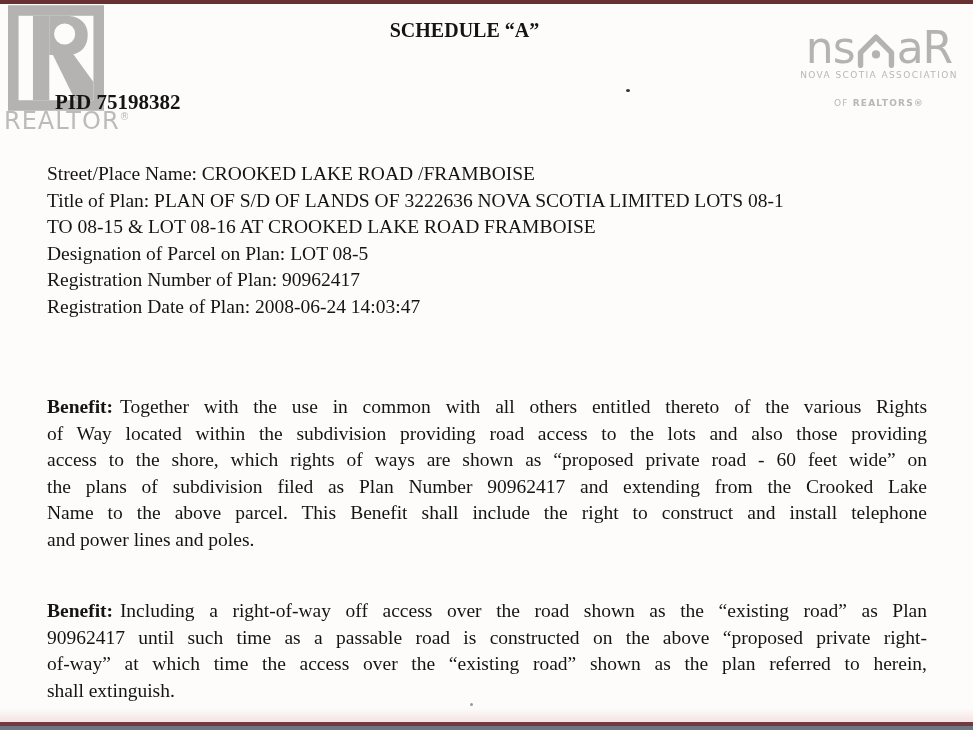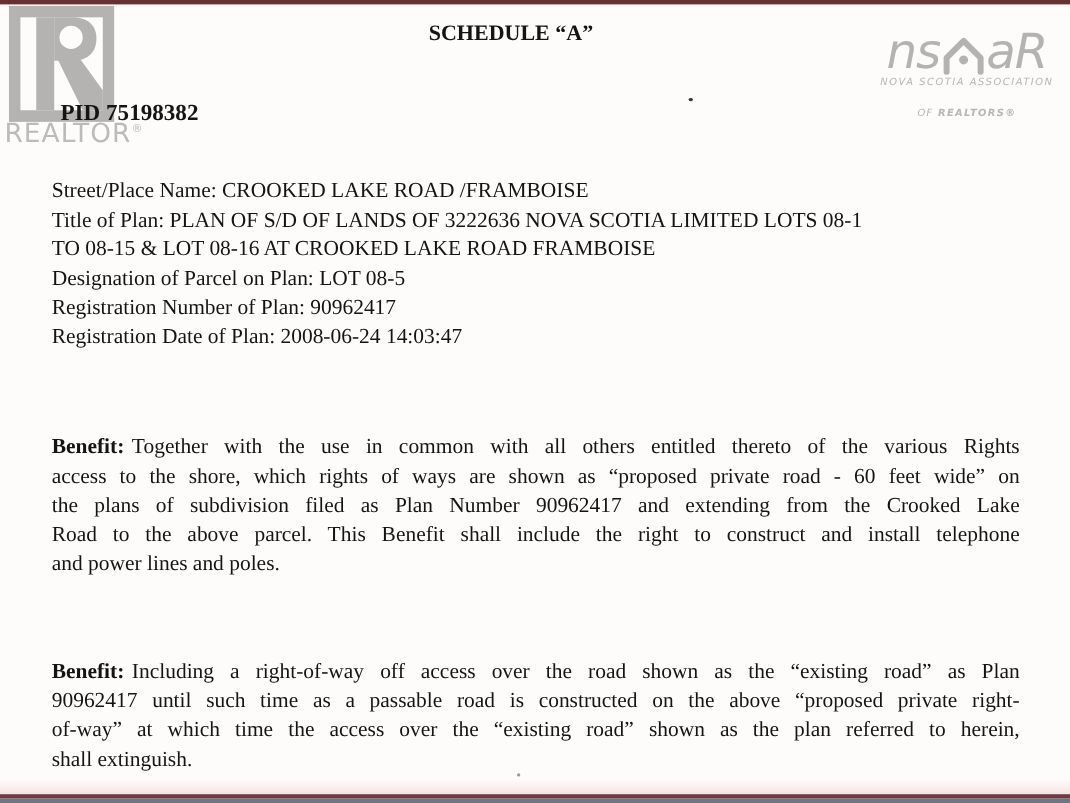--- a/index.html
+++ b/index.html
@@ -24,21 +24,21 @@
   .realtor-logo{position:absolute;left:8px;top:5px;width:96px;height:106px;z-index:1;}
   .realtor-word{
     position:absolute;left:4px;top:107px;z-index:1;
     font-family:"DejaVu Sans", sans-serif;
     font-size:24px;letter-spacing:1px;color:#bcbaba;font-weight:400;
   }
   .realtor-word sup{font-size:10px;vertical-align:super;}
 
   
   .nsar{position:absolute;top:26px;right:14px;width:160px;z-index:1;text-align:center;
-    font-family:"DejaVu Sans", sans-serif;color:#b5b2b2;font-style:italic;}
+    font-family:"DejaVu Sans", sans-serif;color:#b5b2b2;}
   .nsar-main{display:flex;align-items:flex-end;justify-content:center;line-height:1;}
   .nsar-letters{font-size:44px;font-weight:500;letter-spacing:-1px;color:#b5b2b2;}
   .nsar-house{margin:0 1px 2px 1px;}
   .nsar-sub{margin-top:0;font-size:9px;letter-spacing:1.4px;color:#b9b6b6;font-weight:500;white-space:nowrap;}
   .nsar-sub2{margin-top:18px;font-size:9px;letter-spacing:1.2px;color:#b9b6b6;white-space:nowrap;}
   .nsar-sub2 .bold{font-weight:700;}
 
   
   .doc-title{
     position:absolute;top:19px;left:0;width:929px;text-align:center;
@@ -99,23 +99,24 @@
     <div class="line">Street/Place Name: CROOKED LAKE ROAD /FRAMBOISE</div>
     <div class="line">Title of Plan: PLAN OF S/D OF LANDS OF 3222636 NOVA SCOTIA LIMITED LOTS 08-1</div>
     <div class="line">TO 08-15 &amp; LOT 08-16 AT CROOKED LAKE ROAD FRAMBOISE</div>
     <div class="line">Designation of Parcel on Plan: LOT 08-5</div>
     <div class="line">Registration Number of Plan: 90962417</div>
     <div class="line">Registration Date of Plan: 2008-06-24 14:03:47</div>
   </div>
 
   <div class="block benefit1">
     <div class="jline"><span class="b">Benefit:</span><span>Together with the use in common with all others entitled thereto of the various Rights</span></div>
+    <div class="jline">of Way located within the subdivision providing road access to the lots and also those providing</div>
     <div class="jline">access to the shore, which rights of ways are shown as “proposed private road - 60 feet wide” on</div>
     <div class="jline">the plans of subdivision filed as Plan Number 90962417 and extending from the Crooked Lake</div>
-    <div class="jline">Road to the above parcel.  This Benefit shall include the right to construct and install telephone</div>
+    <div class="jline">Name to the above parcel.  This Benefit shall include the right to construct and install telephone</div>
     <div class="line">and power lines and poles.</div>
   </div>
 
   <div class="block benefit2">
     <div class="jline"><span class="b">Benefit:</span><span>Including a right-of-way off access over the road shown as the “existing road” as Plan</span></div>
     <div class="jline">90962417 until such time as a passable road is constructed on the above “proposed private right-</div>
     <div class="jline">of-way” at which time the access over the “existing road” shown as the plan referred to herein,</div>
     <div class="line">shall extinguish.</div>
   </div>
 

